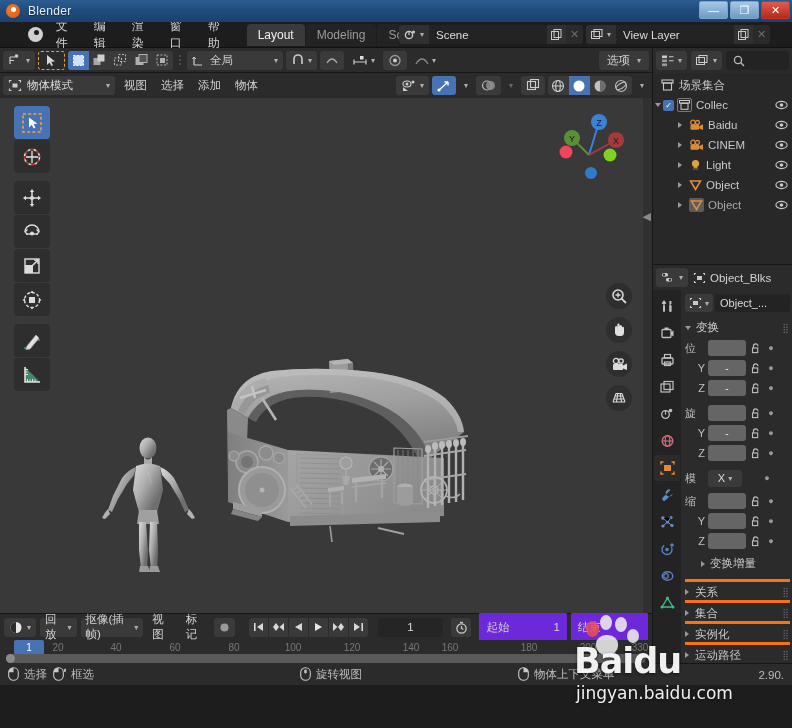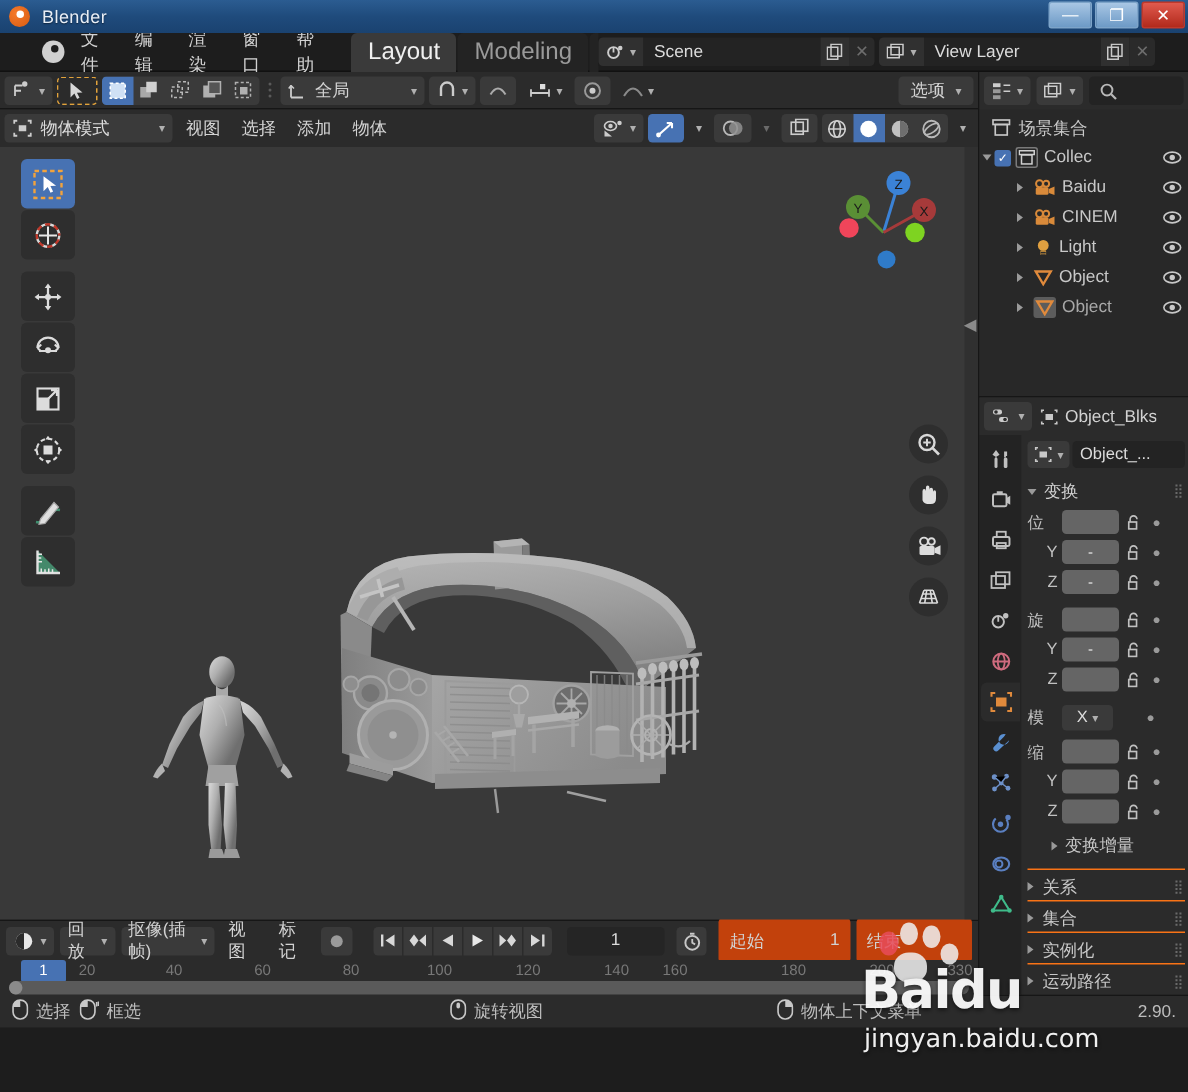--- a/index.html
+++ b/index.html
@@ -26,21 +26,21 @@
   
   .topbar { height:26px; background:#1d1d1d; display:flex; align-items:center;
     padding:0 20px; border-bottom:1px solid #111; }
   .bl-logo { width:20px; height:20px; margin:0 4px 0 6px; position:relative; }
   .bl-logo i { position:absolute; width:15px; height:15px; border-radius:50%;
     background:#d0d0d0; top:2px; left:2px; }
   .bl-logo i:after { content:""; position:absolute; width:5px; height:5px;
     border-radius:50%; background:#1d1d1d; top:3px; left:6px; }
   .menu-item { color:#d2d2d2; font-size:12px; padding:3px 9px; border-radius:3px; cursor:default; }
   .ws-tabs { display:flex; align-items:center; margin-left:10px; gap:1px; overflow:hidden; }
-  .ws-tab { color:#9a9a9a; font-size:16px; padding:4px 11px; border-radius:4px 4px 0 0; background:#232323; }
+  .ws-tab { color:#9a9a9a; font-size:12px; padding:4px 11px; border-radius:4px 4px 0 0; background:#232323; }
   .ws-tab.active { background:#3a3a3a; color:#f0f0f0; }
   .topbar-right { margin-left:auto; display:flex; align-items:center; gap:3px; padding-right:2px; }
   .id-block { display:flex; align-items:center; background:#1d1d1d; }
   .id-ico { width:30px; height:19px; background:#303030; border-radius:3px 0 0 3px;
     display:flex; align-items:center; justify-content:center; gap:2px; }
   .id-name { background:#232323; color:#dcdcdc; font-size:11.5px; height:19px;
     display:flex; align-items:center; padding:0 7px; min-width:118px; }
   .id-copy { width:19px; height:19px; background:#303030; display:flex;
     align-items:center; justify-content:center; }
   .id-x { width:17px; height:19px; background:#2a2a2a; border-radius:0 3px 3px 0;
@@ -95,21 +95,21 @@
   .tl-header { height:26px; display:flex; align-items:center; padding:0 4px; gap:4px; }
   .tl-sel { height:19px; background:#3a3a3a; border-radius:3px; display:flex;
     align-items:center; gap:4px; padding:0 5px; color:#d2d2d2; font-size:11.5px; }
   .tl-play { display:flex; align-items:center; gap:1px; margin-left:6px; }
   .tl-pbtn { width:19px; height:19px; background:#3a3a3a; display:flex;
     align-items:center; justify-content:center; color:#d8d8d8; font-size:10px; }
   .tl-rec { width:24px; height:19px; background:#3a3a3a; border-radius:3px;
     display:flex; align-items:center; justify-content:center; margin-right:4px; }
   .tl-num { width:76px; height:19px; background:#252525; border-radius:3px;
     display:flex; align-items:center; justify-content:center; color:#dcdcdc; font-size:11.5px; }
-  .tl-field { height:30px; background:#c2410c; border-radius:3px; display:flex;
+  .tl-field { height:30px; background:#6d28d9; border-radius:3px; display:flex;
     align-items:center; justify-content:space-between; padding:0 7px;
     color:#d2d2d2; font-size:11.5px; width:100px; }
   .tl-ruler { height:24px; background:#2b2b2b; position:relative; overflow:hidden; }
   .tl-tick { position:absolute; top:2px; color:#787878; font-size:10px; transform:translateX(-50%); }
   .tl-cur { position:absolute; top:0; left:14px; width:30px; height:15px;
     background:#4772b3; border-radius:2px; display:flex; align-items:center;
     justify-content:center; color:#fff; font-size:10px; }
   .tl-scroll { position:absolute; bottom:1px; left:6px; right:6px; height:9px;
     background:#5a5a5a; border-radius:5px; }
   .tl-scroll:before { content:""; position:absolute; left:0; top:0; width:9px;
@@ -166,21 +166,21 @@
     color:#e8e8e8; font-size:10px; }
   .f-lock { width:13px; display:flex; align-items:center; justify-content:center; }
   .f-dot { width:12px; display:flex; align-items:center; justify-content:center;
     color:#9a9a9a; font-size:9px; }
   .f-drop { width:34px; height:17px; background:#3a3a3a; border-radius:3px;
     display:flex; align-items:center; justify-content:center; gap:3px;
     color:#dcdcdc; font-size:11px; }
   .sub-row { height:19px; display:flex; align-items:center; gap:5px; padding-left:16px;
     color:#c8c8c8; font-size:11.5px; margin-top:4px; }
   .sec-row { height:21px; display:flex; align-items:center; gap:6px;
-    color:#c8c8c8; font-size:11.5px; border-top:1px solid #f97316; padding-top:2px; }
+    color:#c8c8c8; font-size:11.5px; border-top:3px solid #f97316; padding-top:2px; }
 
   
   .statusbar { height:22px; background:#2b2b2b; display:flex; align-items:center;
     padding:0 8px; gap:6px; border-top:1px solid #161616; }
   .st-item { display:flex; align-items:center; gap:5px; color:#bdbdbd; font-size:11.5px; }
   .st-ver { margin-left:auto; color:#bdbdbd; font-size:11.5px; }
 
   
   .wm { position:absolute; right:8px; bottom:18px; pointer-events:none;
     width:210px; height:95px; opacity:.93; }

